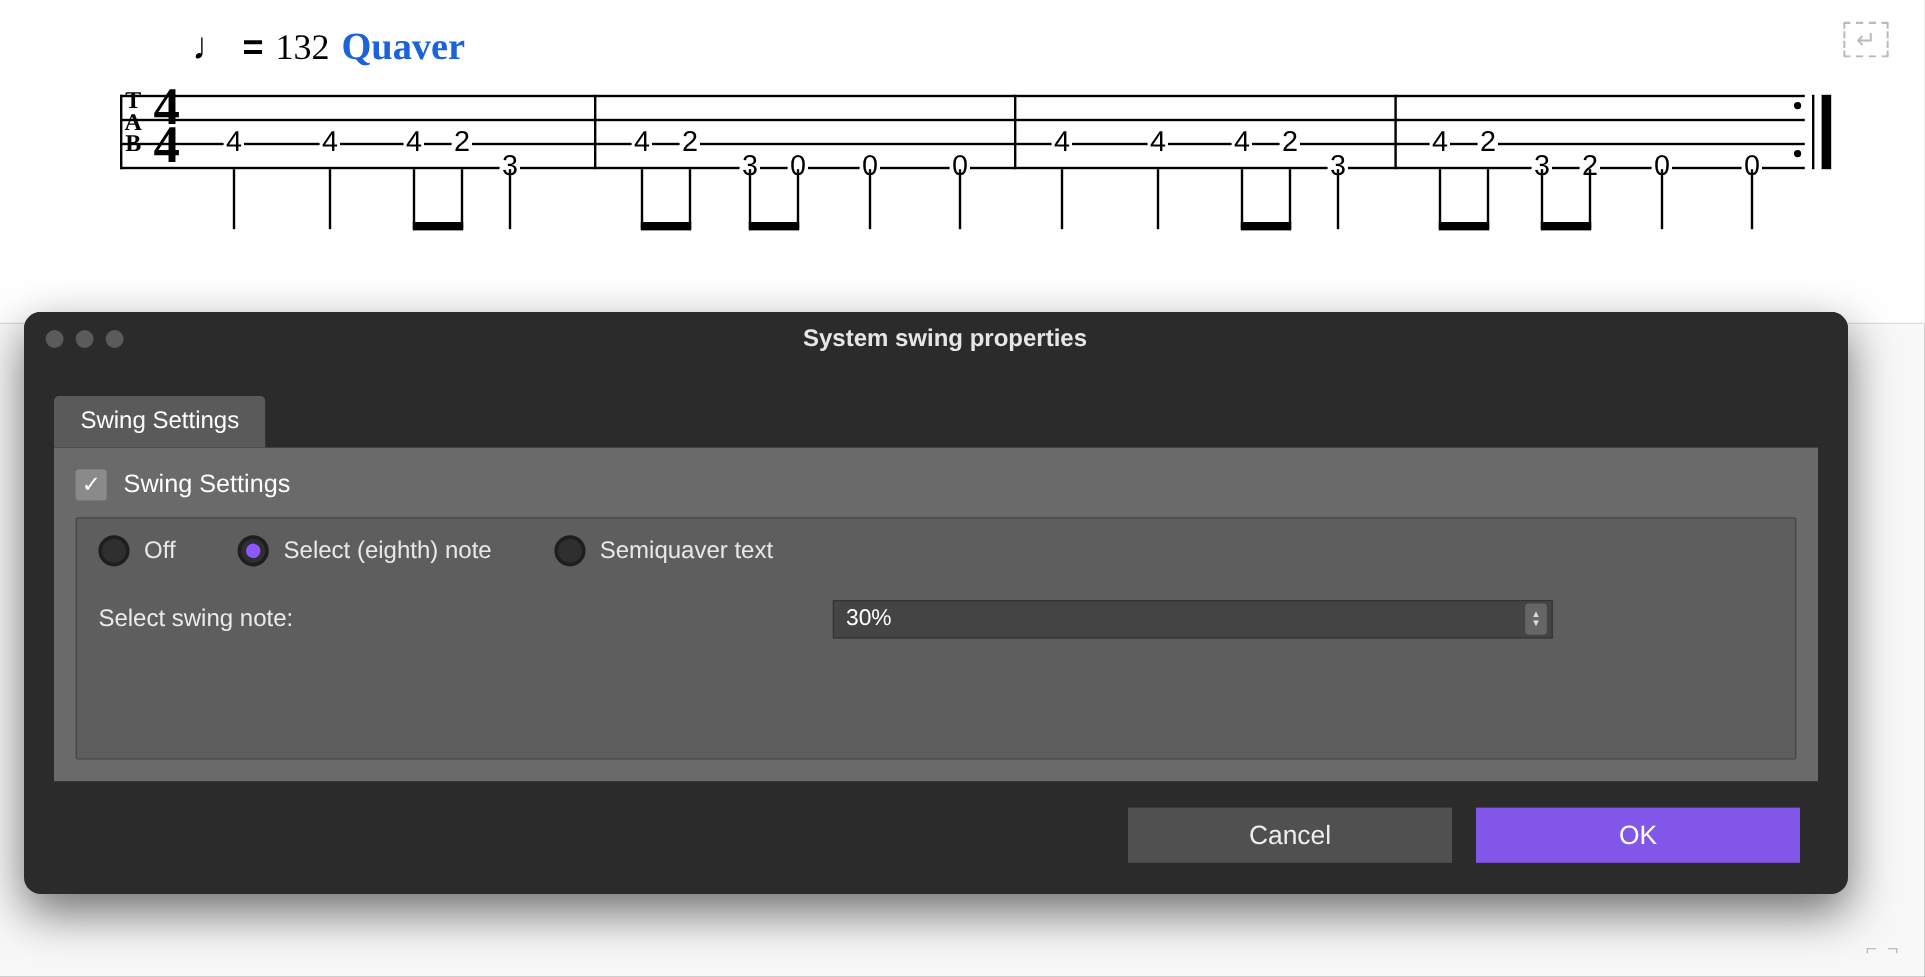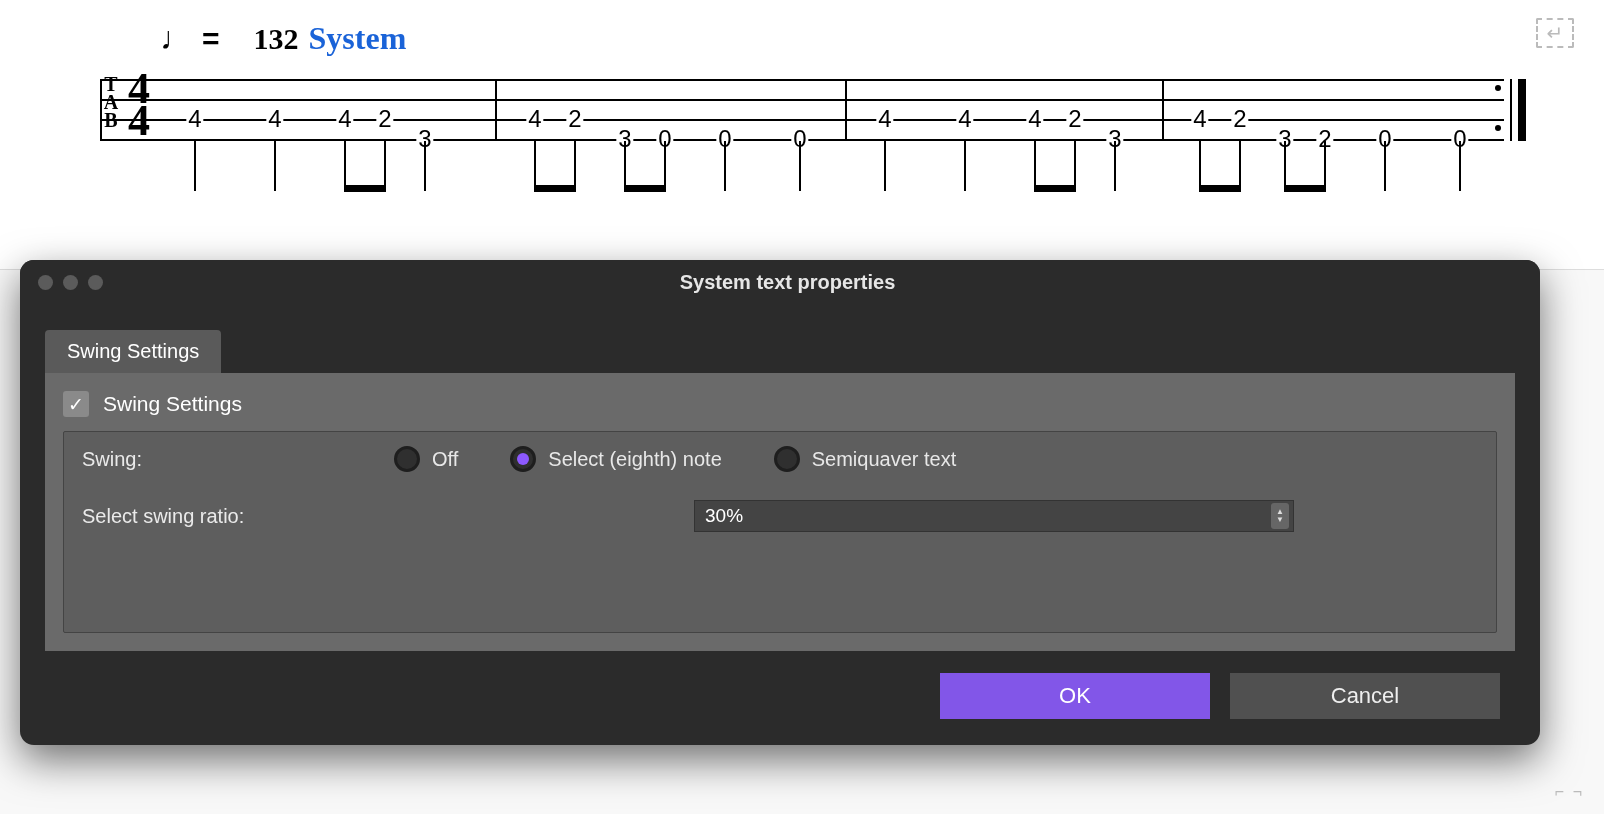--- a/index.html
+++ b/index.html
@@ -27,22 +27,21 @@
     margin: 10px 0 22px 60px;
   }
   .tempo-note {
     font-family: serif;
     font-size: 32px;
     line-height: 0.7;
     display: inline-block;
   }
   .tempo-bpm {
     font-family: Georgia, "Times New Roman", serif;
-    font-weight: 700;
-    margin-left: 24px;
+    font-weight: 400;
   }
   .tempo-style {
     color: #1a63d8;
     font-family: Georgia, serif;
     font-weight: 700;
     font-size: 32px;
   }
 
   .staff-wrap {
     position: relative;
@@ -323,21 +322,21 @@
   }
 </style>
 </head>
 <body>
 
 <div class="score-area">
   <div class="tempo-line">
     <span class="tempo-note">♩</span>
     <span>=</span>
     <span class="tempo-bpm">132</span>
-    <span class="tempo-style">System</span>
+    <span class="tempo-style">Quaver</span>
   </div>
 
   <div class="staff-wrap">
     <div class="tab-label">
       <div>T</div>
       <div>A</div>
       <div>B</div>
     </div>
     <div class="timesig">
       <div>4</div>
@@ -416,55 +415,54 @@
   <div class="soft-return">↵</div>
 </div>
 
 <div class="dialog">
   <div class="titlebar">
     <div class="traffic">
       <span></span>
       <span></span>
       <span></span>
     </div>
-    <div class="titlebar-title">System text properties</div>
+    <div class="titlebar-title">System swing properties</div>
   </div>
 
   <div class="tabs-row">
     <div class="tab">Swing Settings</div>
   </div>
 
   <div class="panel">
     <div class="panel-head">
       <div class="checkbox">✓</div>
       <span>Swing Settings</span>
     </div>
 
     <div class="group">
       <div class="row">
-        <div class="label">Swing:</div>
         <div class="radio"></div>
         <span class="radio-label">Off</span>
         <div class="radio selected"></div>
         <span class="radio-label">Select (eighth) note</span>
         <div class="radio"></div>
         <span class="radio-label">Semiquaver text</span>
       </div>
       <div class="row">
-        <div class="label" style="width:600px">Select swing ratio:</div>
+        <div class="label" style="width:600px">Select swing note:</div>
         <div class="combo">
           <span>30%</span>
           <div class="spin">
             <div>▲</div>
               <div>▼</div>
           </div>
         </div>
       </div>
     </div>
   </div>
 
   <div class="button-row">
+    <button class="btn">Cancel</button>
     <button class="btn primary">OK</button>
-    <button class="btn">Cancel</button>
   </div>
 </div>
 
 <div class="soft-return-bot">⌐ ¬</div>
 
 </body></html>

